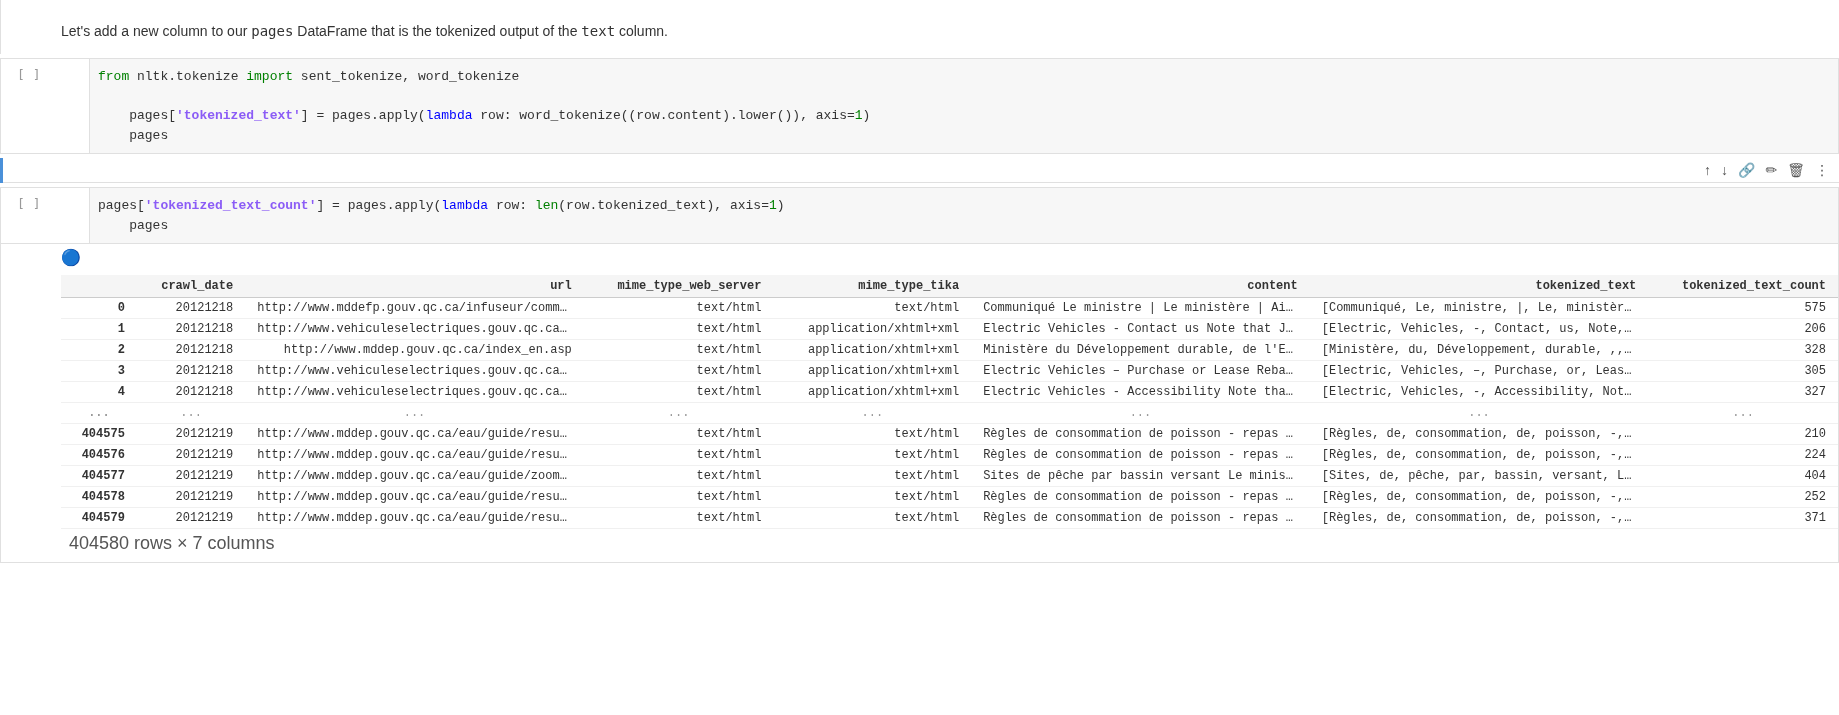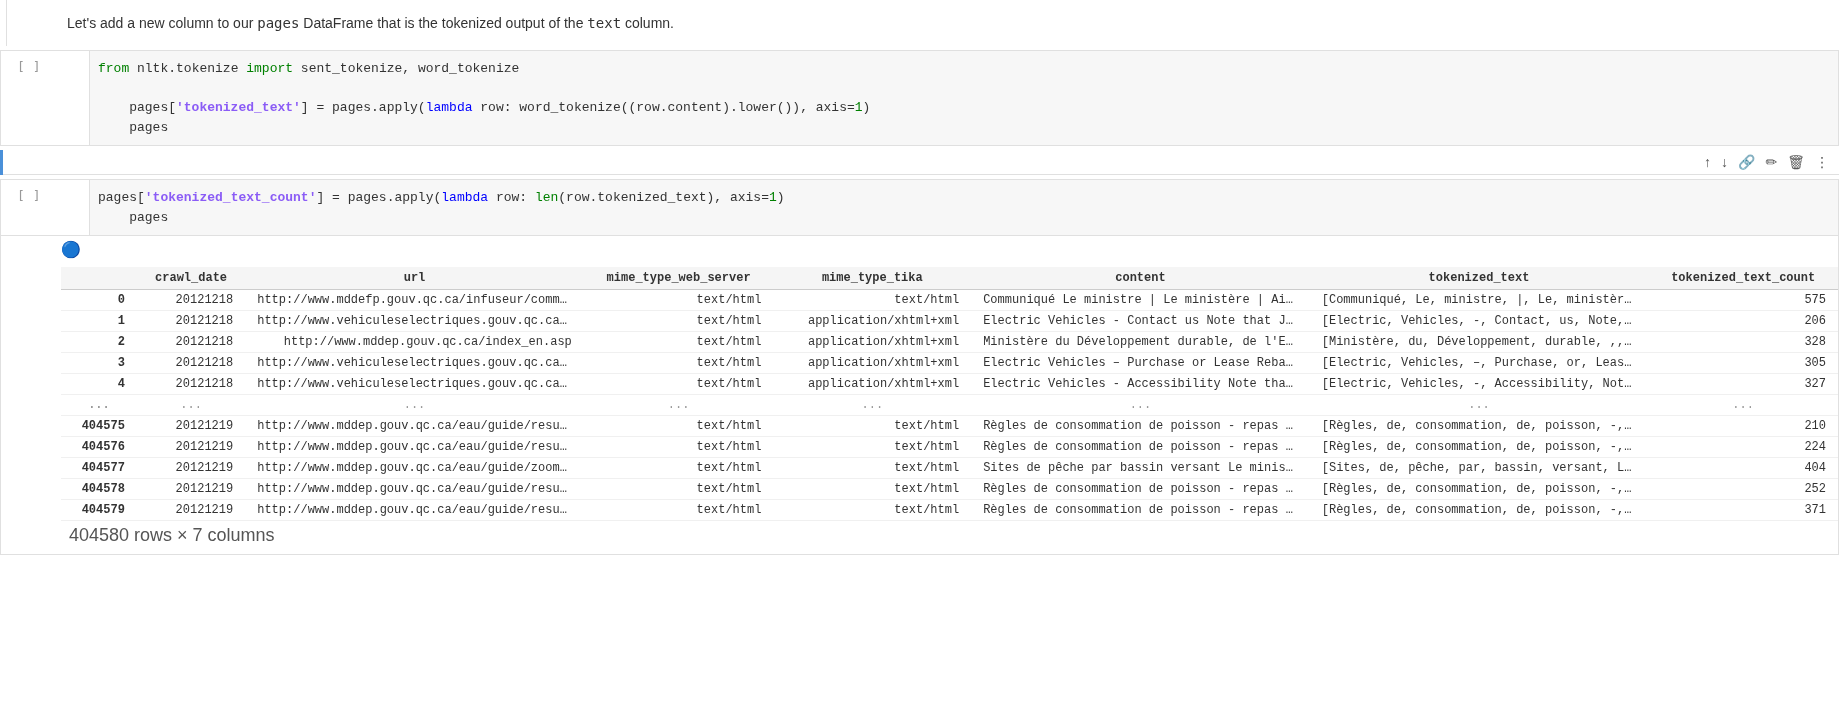--- a/index.html
+++ b/index.html
@@ -10,23 +10,22 @@
       color: #333;
     }
 
     .notebook-cell {
       position: relative;
       border-left: 1px solid #e0e0e0;
       margin: 0;
     }
 
     .markdown-cell {
-      padding: 12px 16px 8px 60px;
+      padding: 20px 16px 8px 60px;
       line-height: 1.6;
-      margin-left: 6px;
     }
 
     .markdown-cell p {
       margin-bottom: 4px;
     }
 
     .code-cell {
       display: flex;
       flex-direction: column;
       border: 1px solid #e0e0e0;
@@ -92,21 +91,21 @@
     }
 
     table.dataframe {
       border-collapse: collapse;
       font-size: 12px;
       font-family: 'Courier New', Courier, monospace;
       width: 100%;
     }
 
     table.dataframe th {
-      text-align: center;
+      text-align: right;
       padding: 4px 12px;
       border-bottom: 1px solid #ccc;
       background: #f5f5f5;
       font-weight: bold;
       white-space: nowrap;
     }
 
     table.dataframe th:first-child {
       text-align: left;
     }

